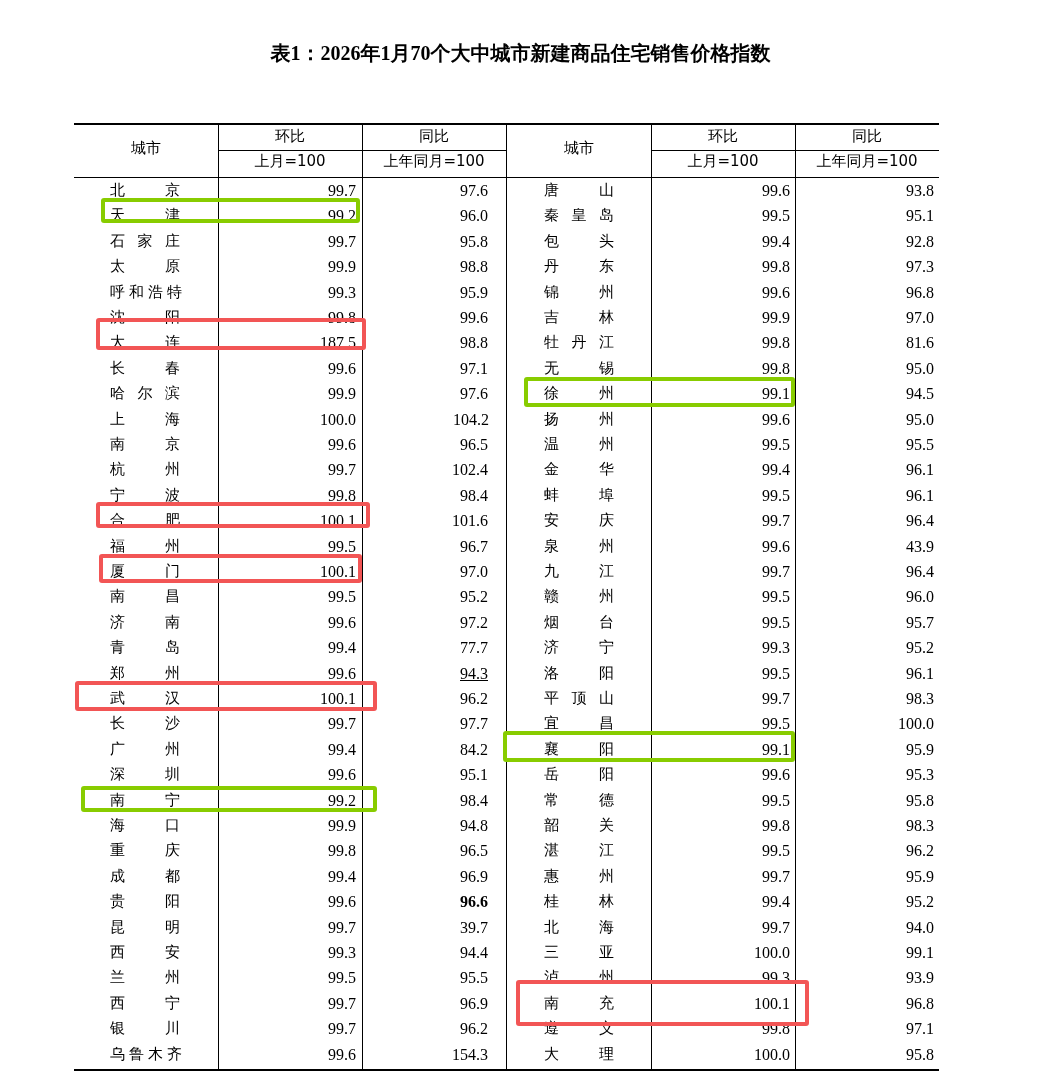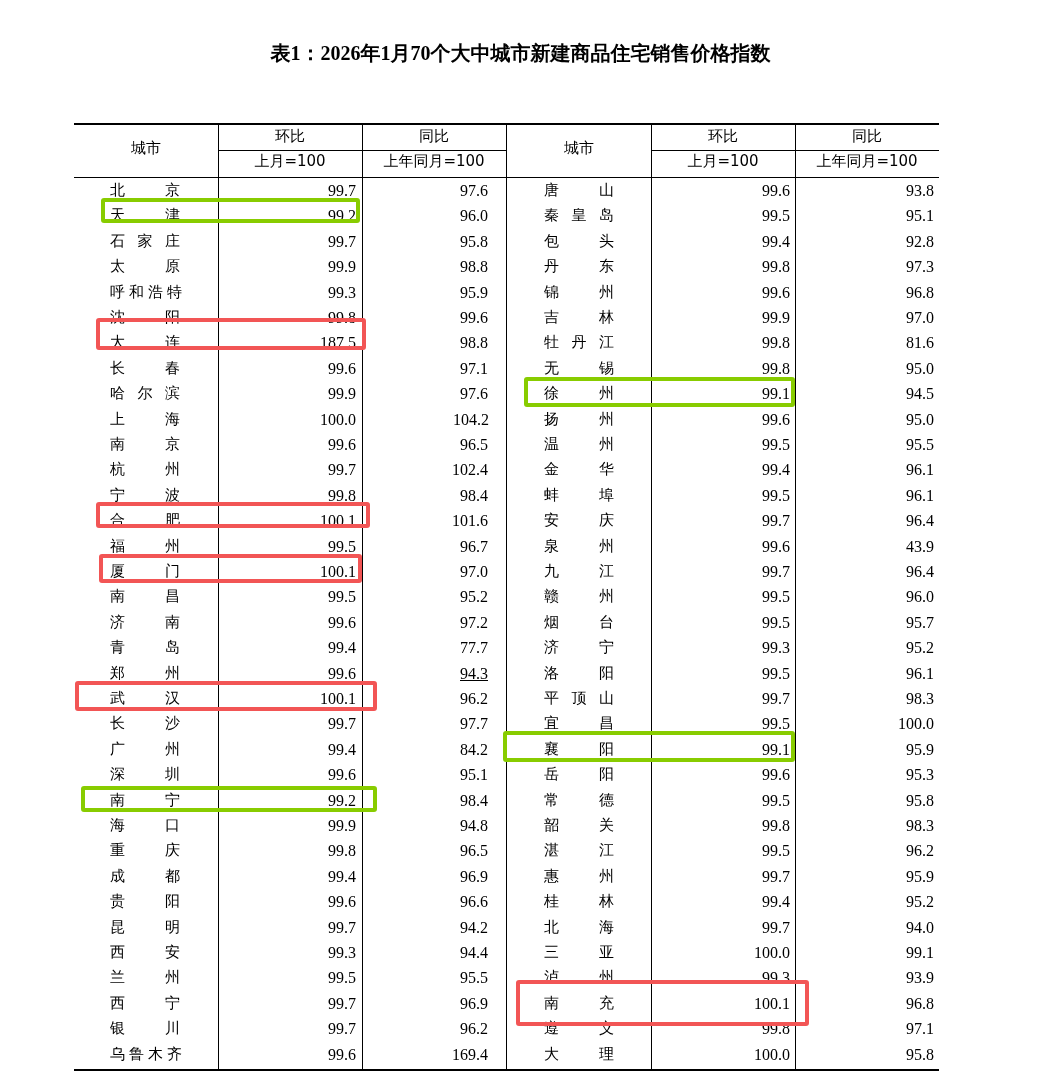--- a/index.html
+++ b/index.html
@@ -449,35 +449,35 @@
         </div>
         <div class="num" style="left: 596px; width: 120px;">99.7</div>
         <div class="num" style="left: 740px; width: 120px;">95.9</div>
       </div>
       <div class="row" style="top: 711.2px;">
         <div class="city" style="left: 36px;">
           <span>贵</span>
           <span>阳</span>
         </div>
         <div class="num" style="left: 162px; width: 120px;">99.6</div>
-        <div class="num" style="left: 294px; width: 120px;">96.6</div>
+        <div class="num" style="left: 294px; width: 120px; font-weight: bold;">96.6</div>
         <div class="city" style="left: 470px;">
           <span>桂</span>
           <span>林</span>
         </div>
         <div class="num" style="left: 596px; width: 120px;">99.4</div>
         <div class="num" style="left: 740px; width: 120px;">95.2</div>
       </div>
       <div class="row" style="top: 736.6px;">
         <div class="city" style="left: 36px;">
           <span>昆</span>
           <span>明</span>
         </div>
         <div class="num" style="left: 162px; width: 120px;">99.7</div>
-        <div class="num" style="left: 294px; width: 120px;">94.2</div>
+        <div class="num" style="left: 294px; width: 120px;">39.7</div>
         <div class="city" style="left: 470px;">
           <span>北</span>
           <span>海</span>
         </div>
         <div class="num" style="left: 596px; width: 120px;">99.7</div>
         <div class="num" style="left: 740px; width: 120px;">94.0</div>
       </div>
       <div class="row" style="top: 762px;">
         <div class="city" style="left: 36px;">
           <span>西</span>
@@ -535,21 +535,21 @@
         <div class="num" style="left: 740px; width: 120px;">97.1</div>
       </div>
       <div class="row" style="top: 863.6px;">
         <div class="city" style="left: 36px; justify-content: space-between; width: 72px;">
           <span>乌</span>
           <span>鲁</span>
           <span>木</span>
           <span>齐</span>
         </div>
         <div class="num" style="left: 162px; width: 120px;">99.6</div>
-        <div class="num" style="left: 294px; width: 120px;">169.4</div>
+        <div class="num" style="left: 294px; width: 120px;">154.3</div>
         <div class="city" style="left: 470px;">
           <span>大</span>
           <span>理</span>
         </div>
         <div class="num" style="left: 596px; width: 120px;">100.0</div>
         <div class="num" style="left: 740px; width: 120px;">95.8</div>
       </div>
     </div>
 </div>
 

